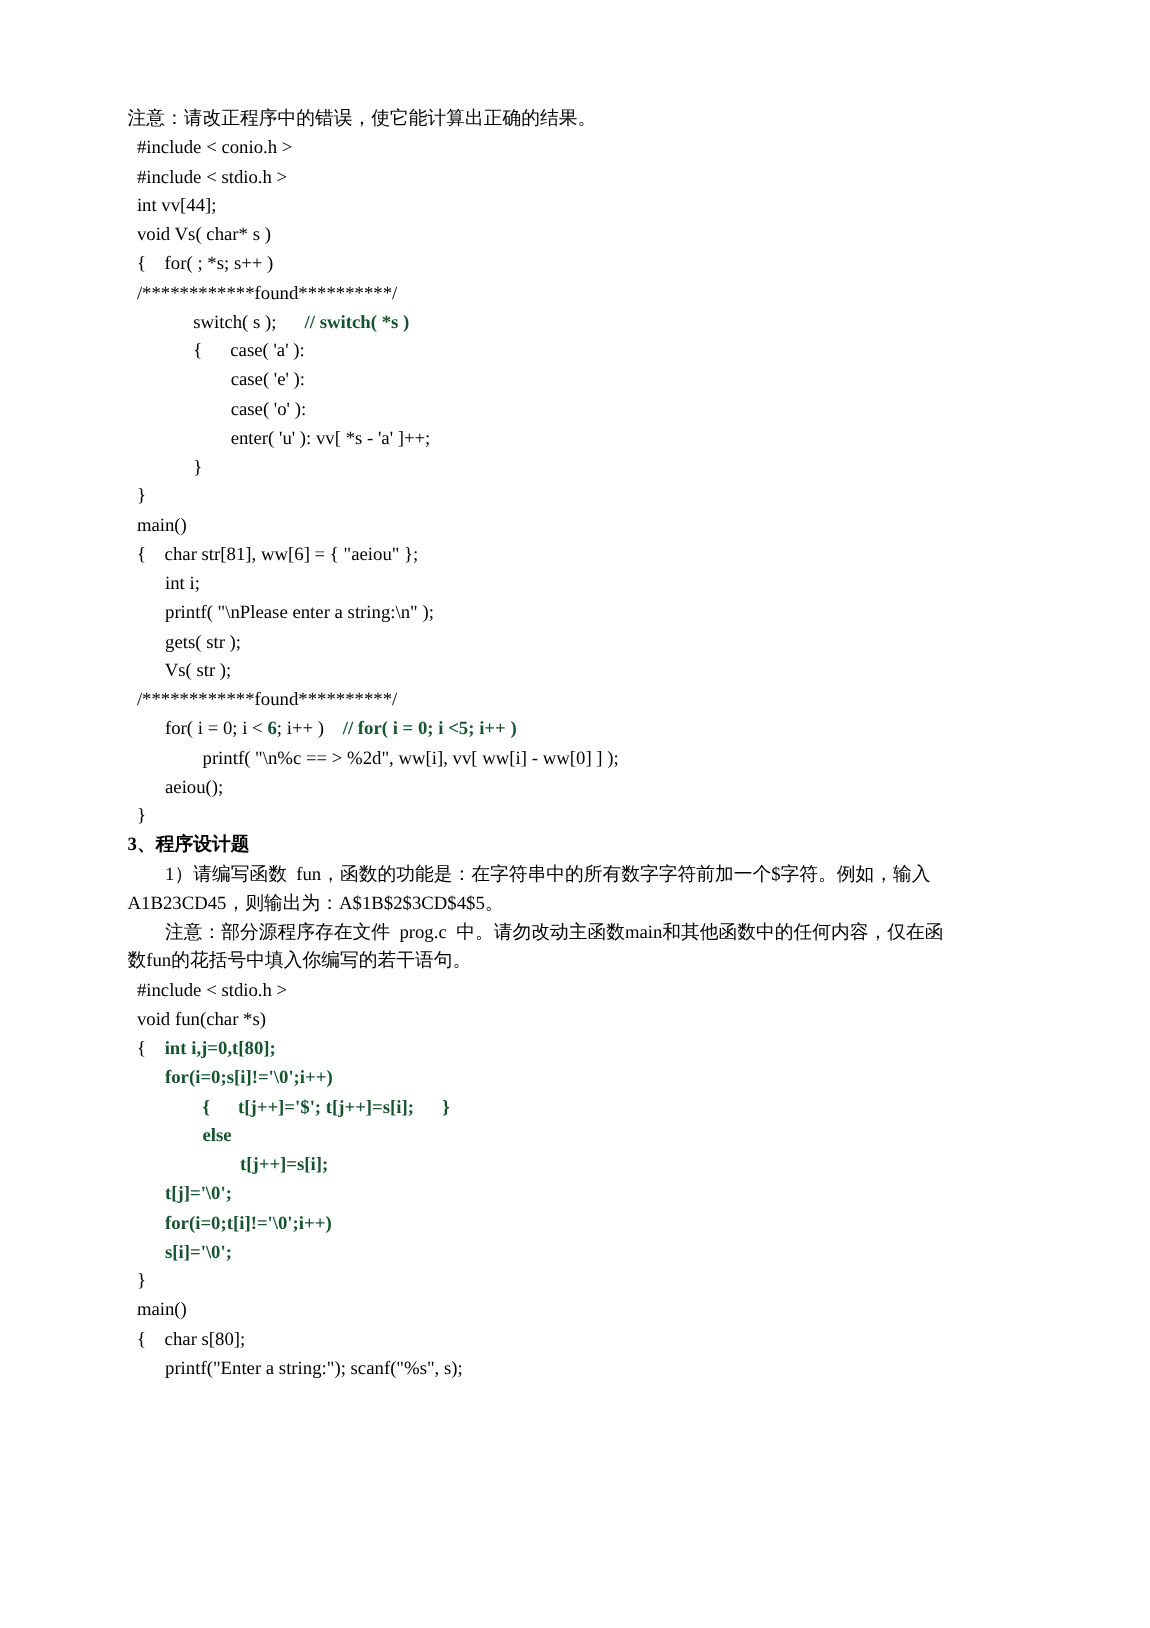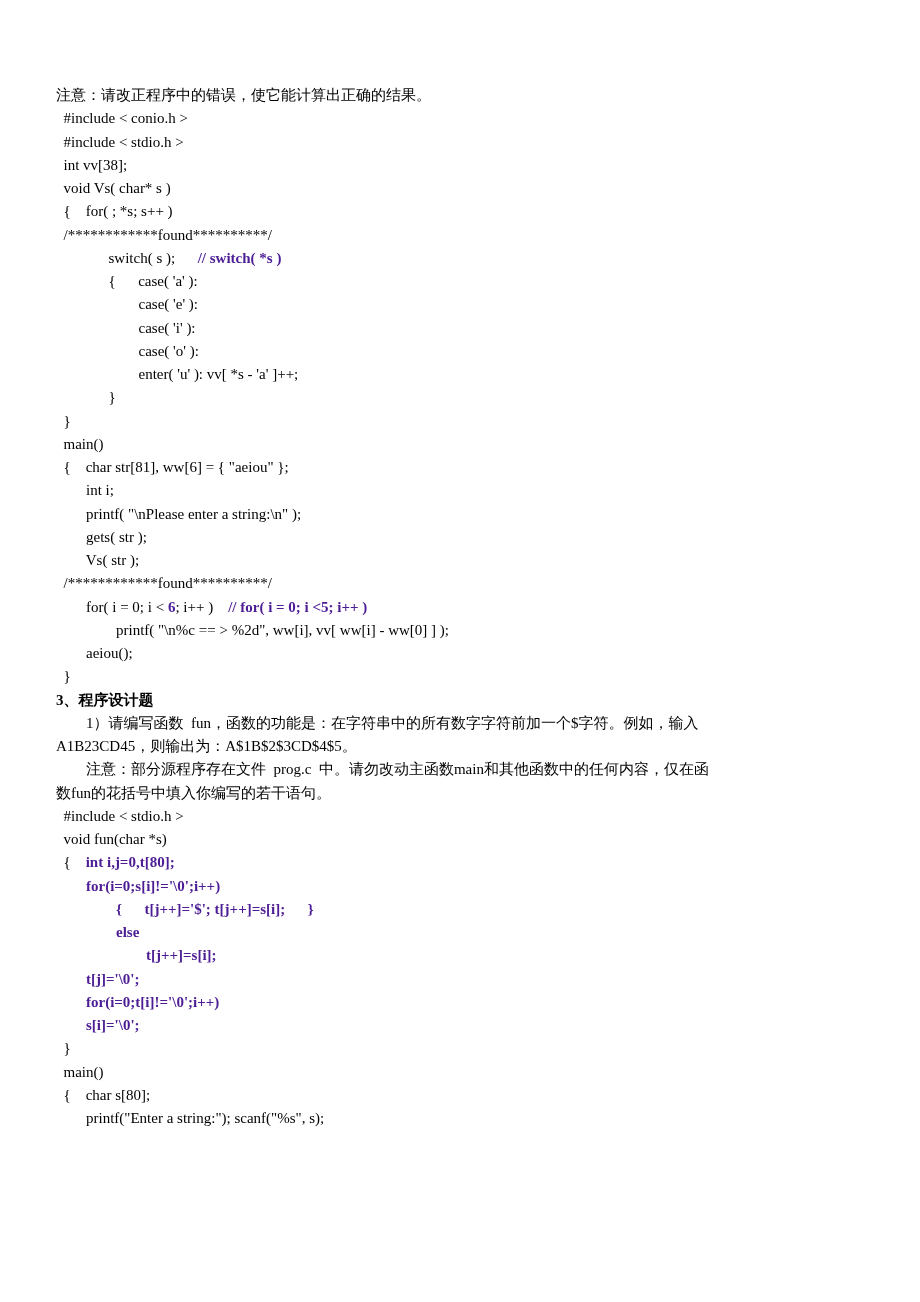--- a/index.html
+++ b/index.html
@@ -7,47 +7,46 @@
     padding: 0;
     background: #fff;
     font-family: "SimSun", "宋体", serif;
     font-size: 15px;
     color: #000;
     line-height: 1.55;
   }
   .page {
     width: 920px;
     min-height: 1302px;
-    padding: 84px 80px 80px 56px;
+    padding: 84px 80px 80px 102px;
     box-sizing: border-box;
   }
   .para {
     margin: 0;
     white-space: pre;
     font-family: "SimSun", "宋体", "Times New Roman", serif;
   }
-  .red { color: #4c1d95; }
+  .red { color: #14532d; }
   .bold { font-weight: bold; }
 </style>
 </head>
 <body>
 
 <div class="page">
   <div id="content">
       <div class="para"><span>注意：请改正程序中的错误，使它能计算出正确的结果。</span></div>
       <div class="para"><span>  #include &lt; conio.h &gt;</span></div>
       <div class="para"><span>  #include &lt; stdio.h &gt;</span></div>
-      <div class="para"><span>  int vv[38];</span></div>
+      <div class="para"><span>  int vv[44];</span></div>
       <div class="para"><span>  void Vs( char* s )</span></div>
       <div class="para"><span>  {    for( ; *s; s++ )</span></div>
       <div class="para"><span>  /************found**********/</span></div>
       <div class="para"><span>              switch( s );      </span><span class="red bold">// switch( *s )</span></div>
       <div class="para"><span>              {      case( 'a' ):</span></div>
       <div class="para"><span>                      case( 'e' ):</span></div>
-      <div class="para"><span>                      case( 'i' ):</span></div>
       <div class="para"><span>                      case( 'o' ):</span></div>
       <div class="para"><span>                      enter( 'u' ): vv[ *s - 'a' ]++;</span></div>
       <div class="para"><span>              }</span></div>
       <div class="para"><span>  }</span></div>
       <div class="para"><span>  main()</span></div>
       <div class="para"><span>  {    char str[81], ww[6] = { "aeiou" };</span></div>
       <div class="para"><span>        int i;</span></div>
       <div class="para"><span>        printf( "\nPlease enter a string:\n" );</span></div>
       <div class="para"><span>        gets( str );</span></div>
       <div class="para"><span>        Vs( str );</span></div>

